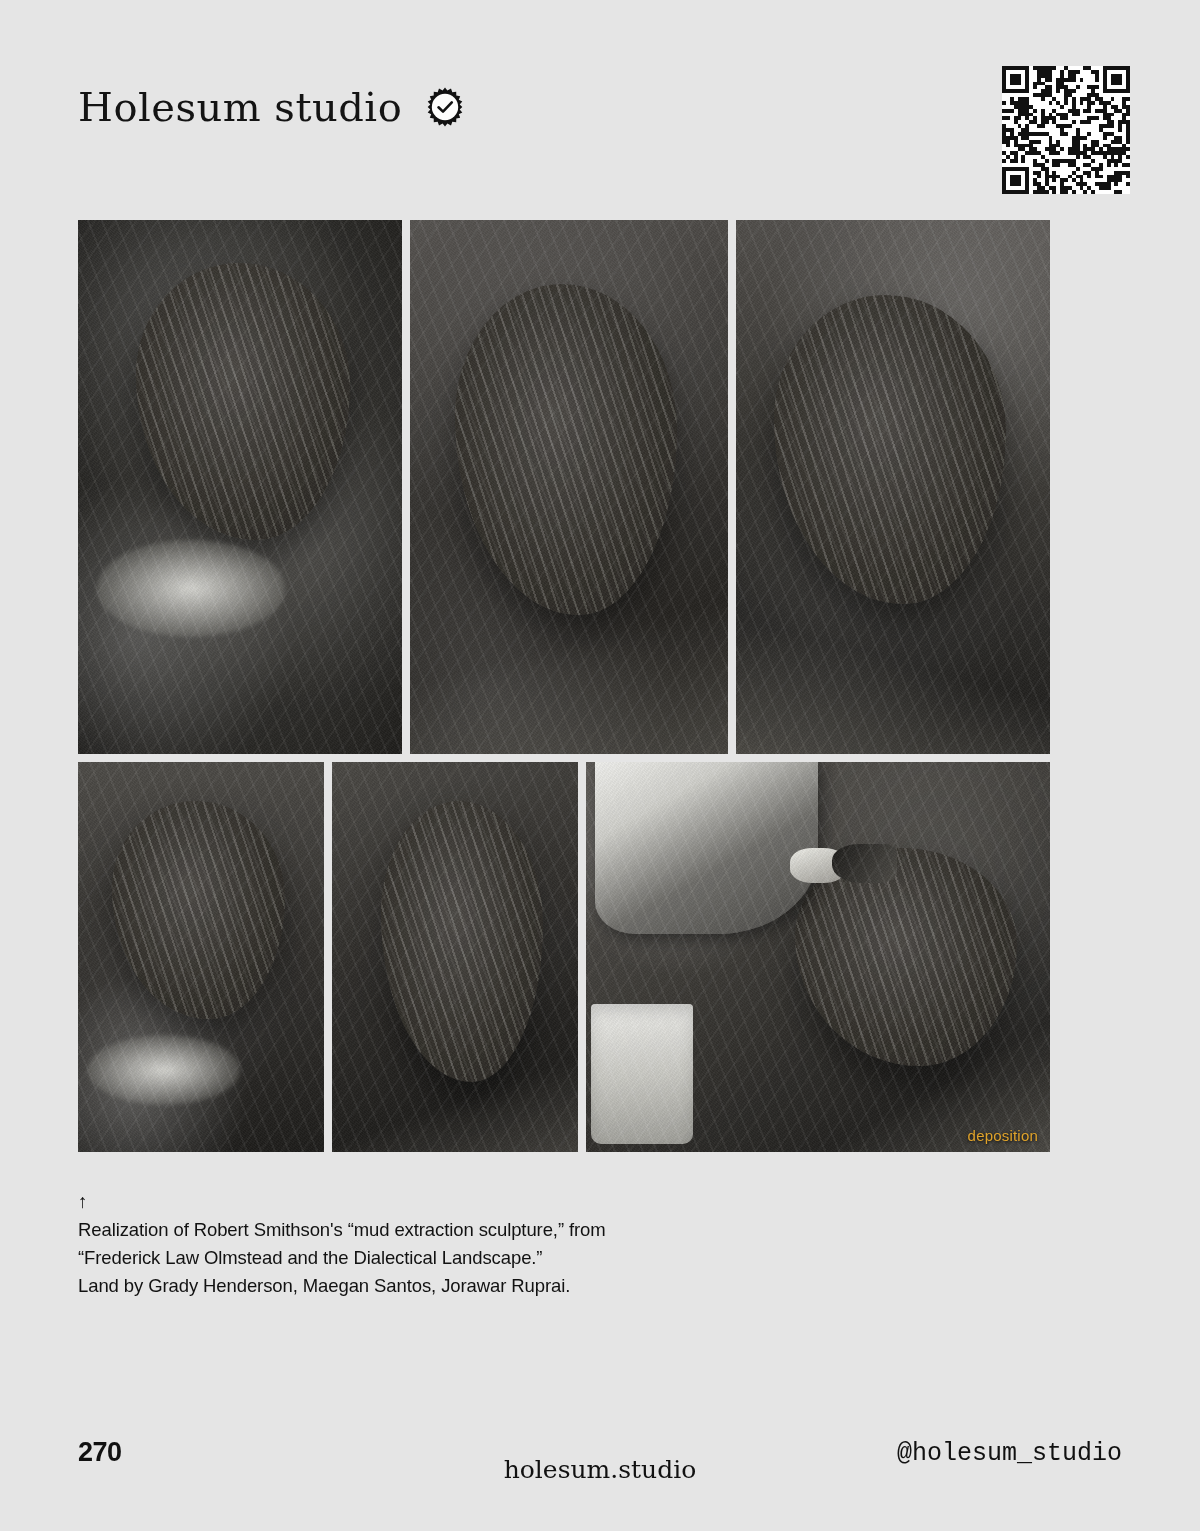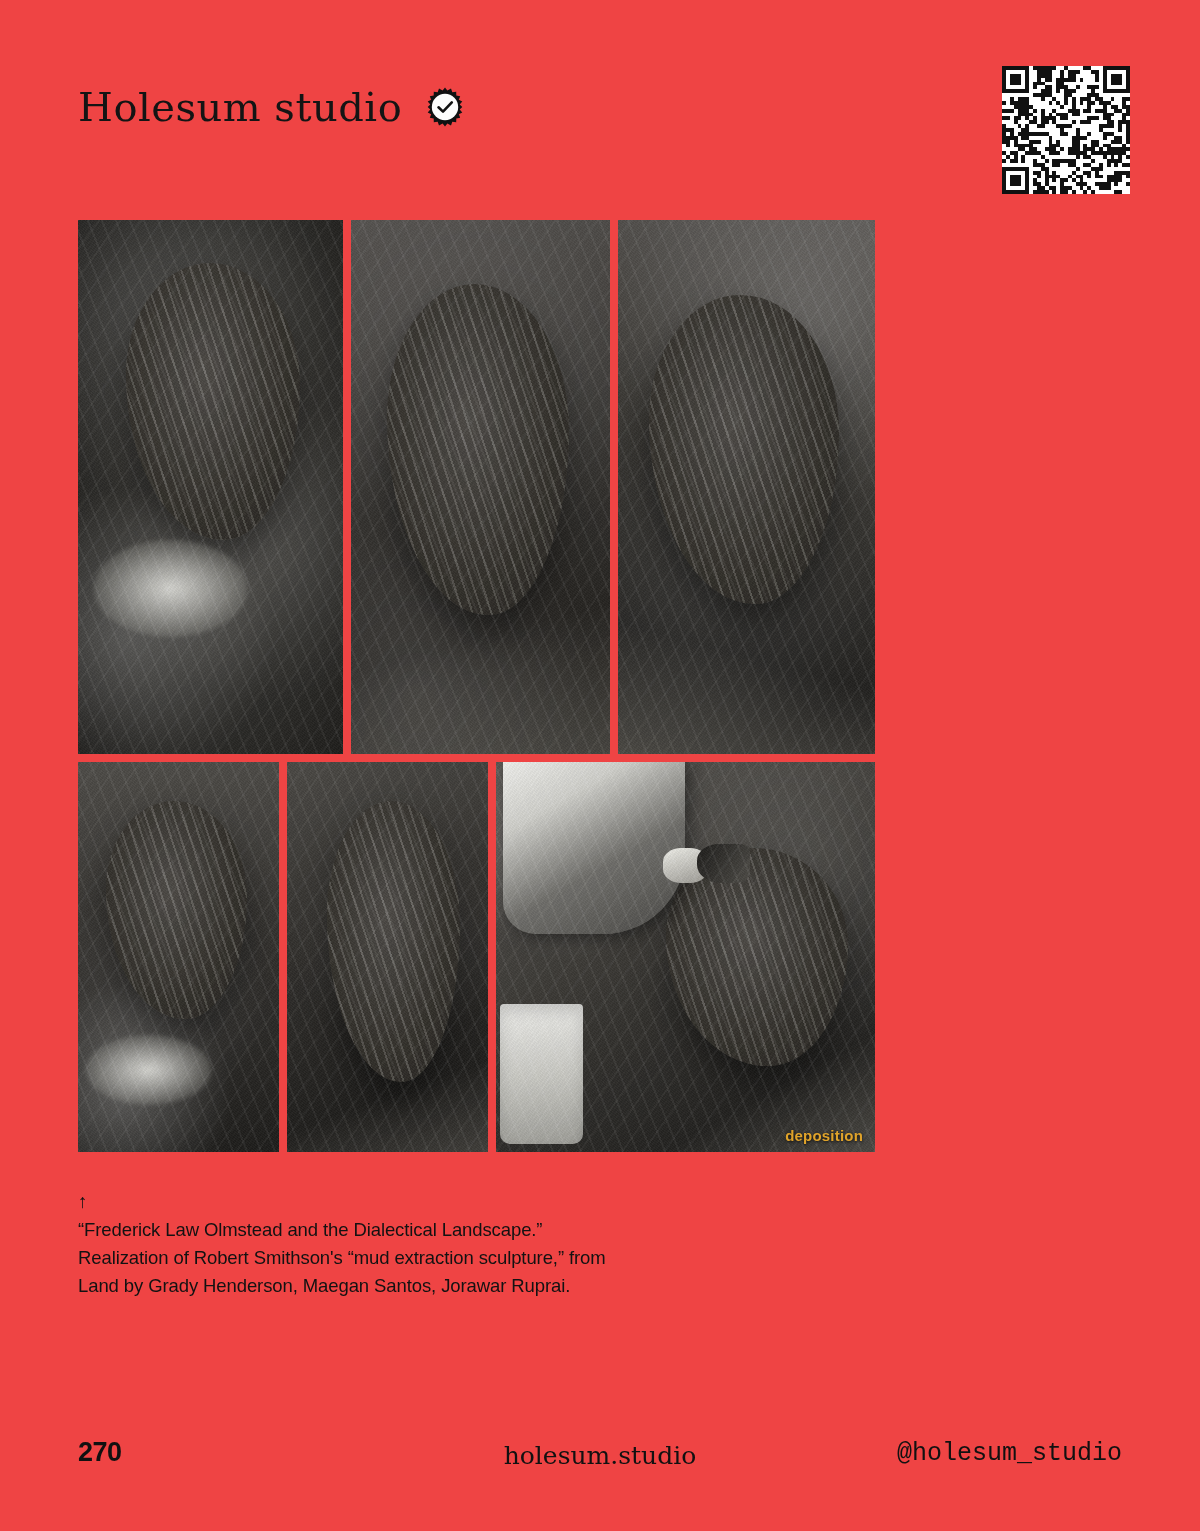--- a/index.html
+++ b/index.html
@@ -12,21 +12,21 @@
     height: 1531px;
     position: relative;
     font-family: "Liberation Sans", sans-serif;
     color: #111111;
     overflow: hidden;
   }
 
   .page {
     position: absolute;
     inset: 0;
-    background: #ef4444;
+    background: #e5e5e5;
   }
 
   
   .header {
     position: absolute;
     left: 78px;
     top: 86px;
     right: 78px;
     height: 110px;
   }
@@ -59,22 +59,21 @@
     width: 128px;
     height: 128px;
   }
   .qr-wrap canvas, .qr-wrap svg { display: block; }
 
   
   .grid {
     position: absolute;
     left: 78px;
     top: 220px;
-    width: 797px;
-    font-weight: bold;
+    width: 972px;
   }
   .row {
     display: flex;
     gap: 8px;
   }
   .row + .row { margin-top: 8px; }
 
   .photo {
     position: relative;
     overflow: hidden;
@@ -251,21 +250,21 @@
     top: 0;
     font-size: 27px;
     font-weight: bold;
     letter-spacing: -0.5px;
     color: #111;
   }
   .footer-center {
     position: absolute;
     left: 50%;
     transform: translateX(-50%);
-    top: 4px;
+    top: 18px;
     font-family: "DejaVu Serif", serif;
     font-size: 25px;
     color: #111;
     white-space: nowrap;
   }
   .footer-right {
     position: absolute;
     right: 0;
     top: 2px;
     font-family: Liberation Mono, monospace;
@@ -351,22 +350,22 @@
         <div class="scratch"></div>
         <div class="grain"></div>
         <div class="caption-overlay">deposition</div>
       </div>
     </div>
 
   </div>
 
   <div class="caption">
     <span class="arrow">↑</span>
+    <p>Realization of Robert Smithson's “mud extraction sculpture,” from</p>
     <p>“Frederick Law Olmstead and the Dialectical Landscape.”</p>
-    <p>Realization of Robert Smithson's “mud extraction sculpture,” from</p>
     <p>Land by Grady Henderson, Maegan Santos, Jorawar Ruprai.</p>
   </div>
 
   <div class="footer">
     <div class="page-number">270</div>
     <div class="footer-center">holesum.studio</div>
     <div class="footer-right">@holesum_studio</div>
   </div>
 
 </div>

